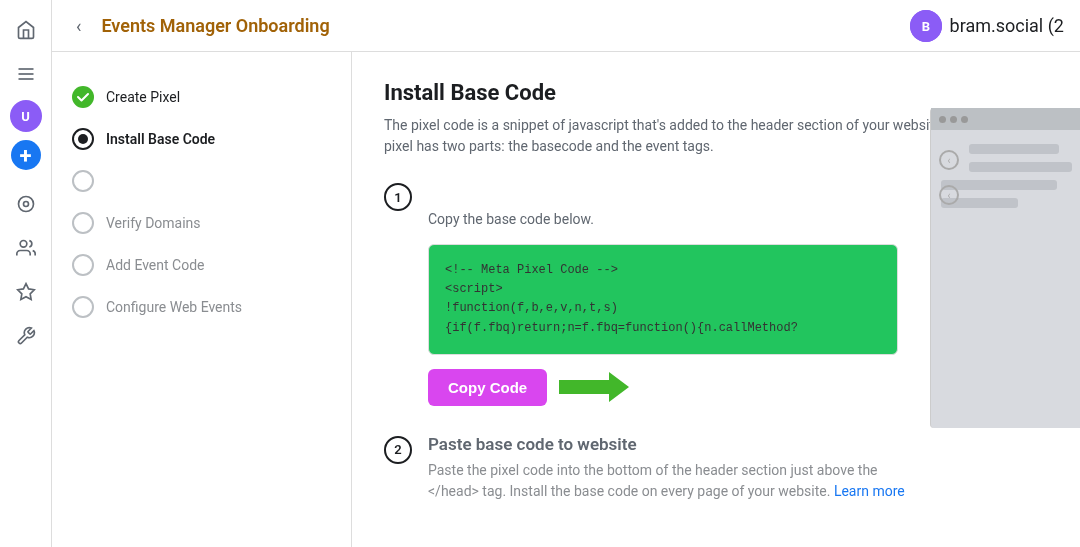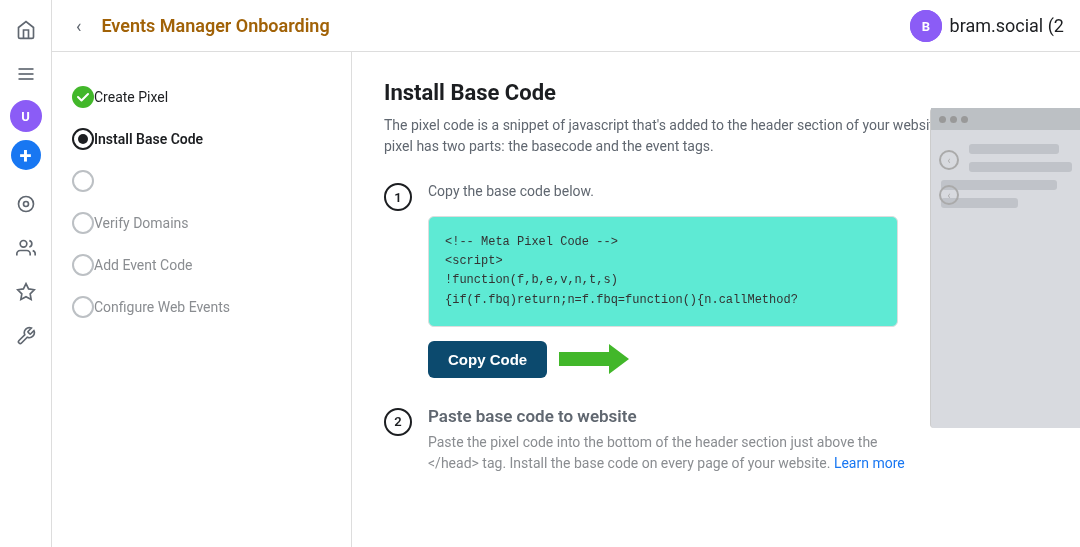--- a/index.html
+++ b/index.html
@@ -116,20 +116,21 @@
     .steps-sidebar {
       width: 300px;
       background: #fff;
       border-right: 1px solid #ddd;
       padding: 24px 20px;
       flex-shrink: 0;
     }
     .step-item {
       display: flex;
       align-items: center;
+      gap: 12px;
       padding: 10px 0;
       cursor: pointer;
       text-align: right;
     }
     .step-icon {
       width: 22px;
       height: 22px;
       border-radius: 50%;
       flex-shrink: 0;
       display: flex;
@@ -218,42 +219,43 @@
       font-size: 17px;
       font-weight: 600;
       color: #1c1e21;
       margin-bottom: 6px;
     }
     .step-content-desc {
       font-size: 14px;
       color: #606770;
       margin-bottom: 14px;
       line-height: 1.5;
+      margin-top: 28px;
     }
 
     
     .code-block {
-      background: #5eead4;
+      background: #22c55e;
       border: 1px solid #ddd;
       border-radius: 6px;
       padding: 16px;
       font-family: 'Courier New', Courier, monospace;
       font-size: 12px;
       color: #333;
       max-width: 470px;
       min-height: 90px;
       line-height: 1.6;
       overflow: hidden;
       white-space: pre;
       margin-bottom: 14px;
     }
 
     
     .copy-btn {
-      background: #0c4a6e;
+      background: #d946ef;
       color: white;
       border: none;
       border-radius: 6px;
       padding: 10px 20px;
       font-size: 15px;
       font-weight: 600;
       cursor: pointer;
       display: inline-flex;
       align-items: flex-end;
       gap: 10px;

